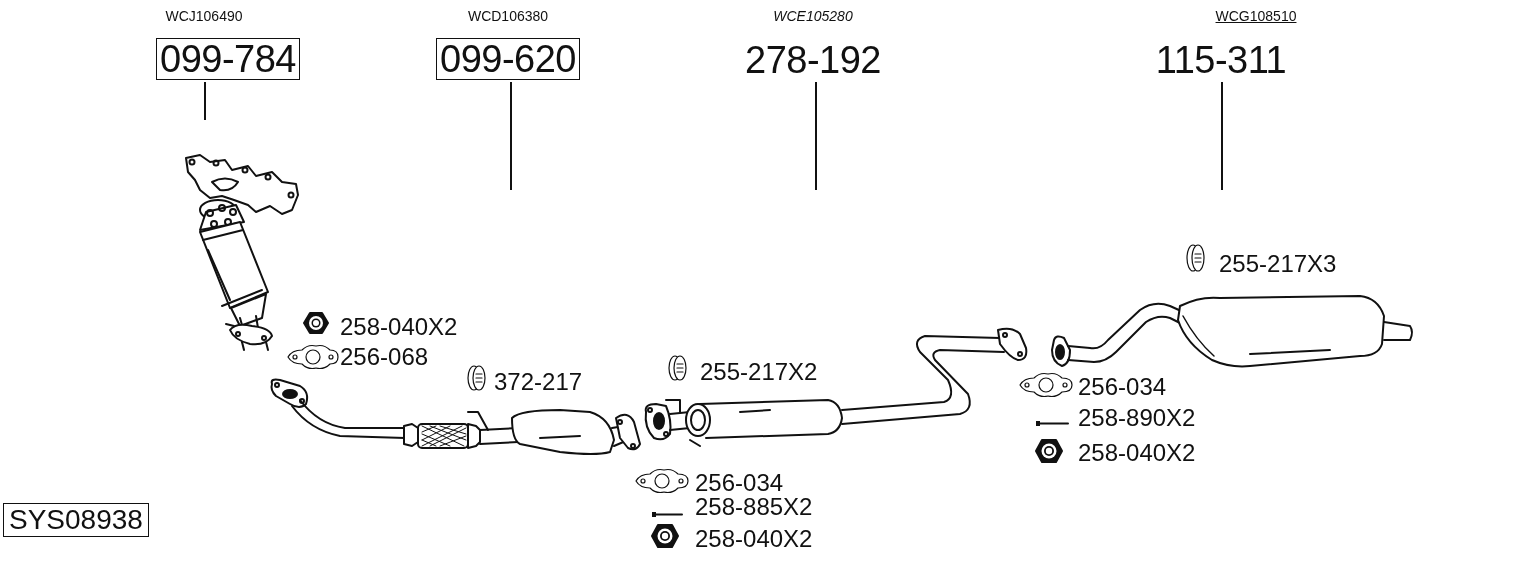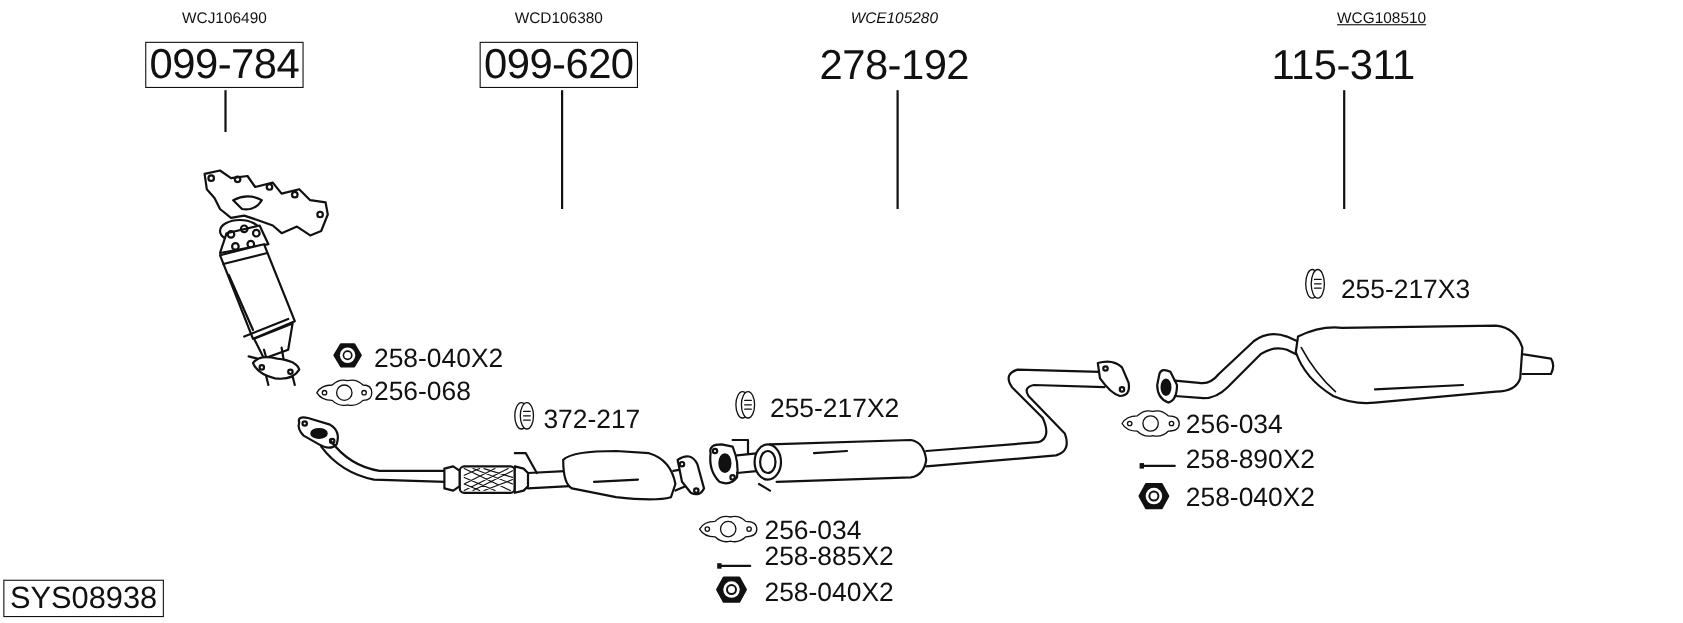--- a/index.html
+++ b/index.html
@@ -156,21 +156,21 @@
   <g>
     <polygon points="1036,451 1042,440 1056,440 1062,451 1056,462 1042,462" fill="#111"></polygon>
     <circle cx="1049" cy="451" r="7.5" fill="#fff" stroke="none"></circle>
       <circle cx="1049" cy="451" r="5" fill="#111" stroke="none"></circle>
       <circle cx="1049" cy="451" r="3.2" fill="#fff" stroke="none"></circle>
   </g>
 </svg>
 
 <div class="abs ref" style="left:104px; top:8px;">WCJ106490</div>
 <div class="abs" style="left:132px; top:38px;">
-  <span class="part boxed" style="display:inline-block;">099-784</span>
+  <span class="part boxed" style="display:inline-block;margin-left:24px;">099-784</span>
 </div>
 <div class="leader" style="left:204px; top:82px; height:38px;"></div>
 
 <div class="abs ref" style="left:408px; top:8px;">WCD106380</div>
 <div class="abs" style="left:436px; top:38px;">
   <span class="part boxed" style="display:inline-block;">099-620</span>
 </div>
 <div class="leader" style="left:510px; top:82px; height:108px;"></div>
 
 <div class="abs ref" style="left:713px; top:8px;font-style:italic;">WCE105280</div>
@@ -186,13 +186,13 @@
 <div class="abs label" style="left:494px; top:371px;">372-217</div>
 <div class="abs label" style="left:700px; top:361px;">255-217X2</div>
 <div class="abs label" style="left:695px; top:472px;">256-034</div>
 <div class="abs label" style="left:695px; top:496px;">258-885X2</div>
 <div class="abs label" style="left:695px; top:528px;">258-040X2</div>
 <div class="abs label" style="left:1219px; top:253px;">255-217X3</div>
 <div class="abs label" style="left:1078px; top:376px;">256-034</div>
 <div class="abs label" style="left:1078px; top:407px;">258-890X2</div>
 <div class="abs label" style="left:1078px; top:442px;">258-040X2</div>
 
-<div class="abs sys" style="left:3px; top:527px;">SYS08938</div>
+<div class="abs sys" style="left:3px; top:503px;">SYS08938</div>
 
 </body></html>

